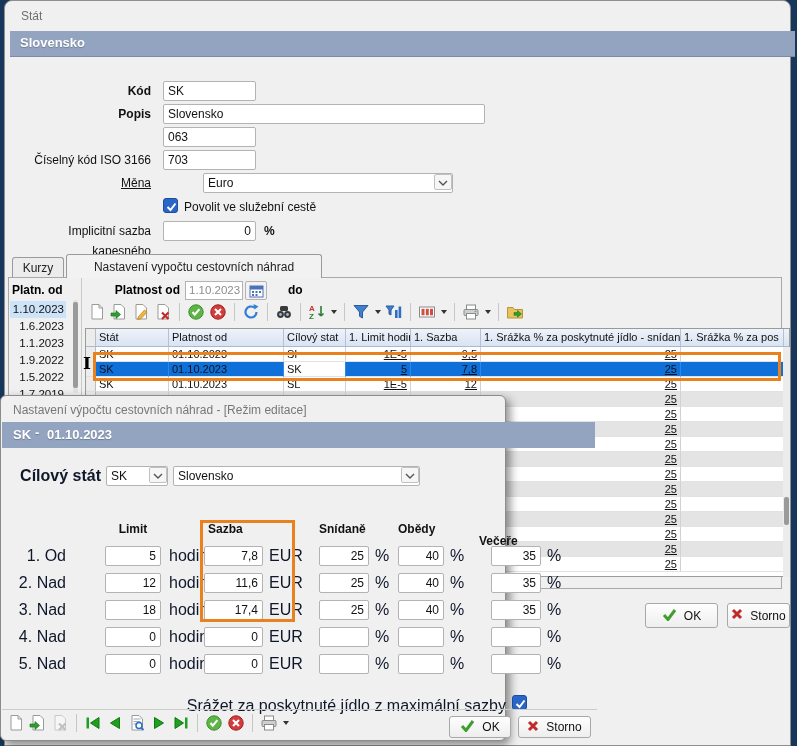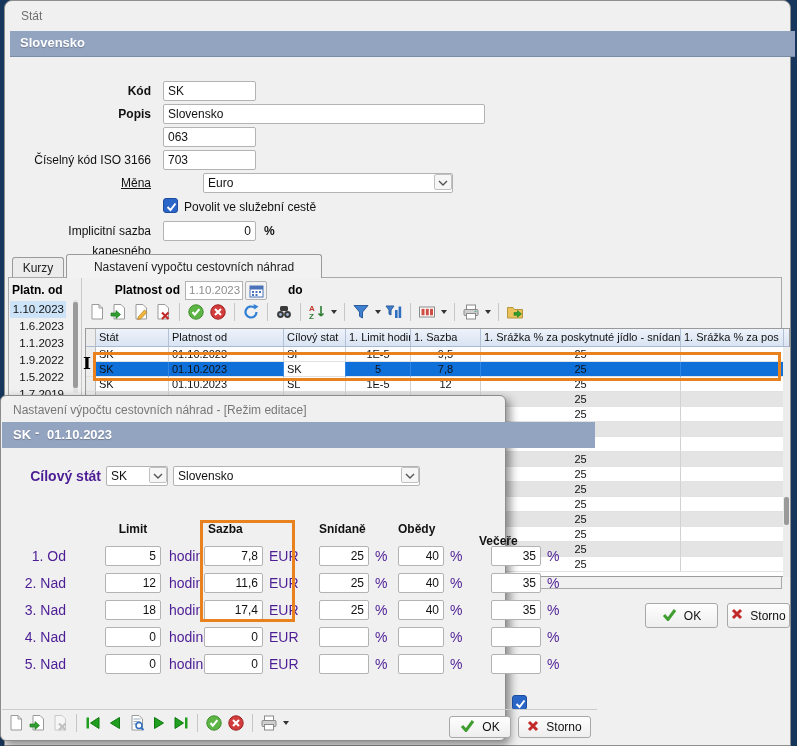--- a/index.html
+++ b/index.html
@@ -61,41 +61,41 @@
 
   
   .grid { position:absolute; left:85px; top:328px; width:705px; height:249px; background:#fff; border:1px solid #9a9a9a; z-index:2; }
   .ghead { display:flex; height:18px; background:linear-gradient(#eef3fb,#d9e3f2); border-bottom:1px solid #a9b9d1; }
   .ghead .gc { font-size:11px; color:#111; line-height:17px; padding:0 3px; border-right:1px solid #b4c2d8; overflow:hidden; white-space:nowrap; }
   .grow { display:flex; height:15px; }
   .grow .gc { font-size:11px; line-height:15px; padding:0 3px; border-right:1px solid #d2d2d2; border-bottom:1px solid #e2e2e2; overflow:hidden; white-space:nowrap; color:#111; }
   .grow.alt { background:#e4e4e4; }
   .grow.sel { background:#0f70d9; }
   .grow.sel .gc { border-right-color:#2f86e4; }
-  .gc.num { text-align:center; }
+  .gc.num { text-align:right;text-decoration:underline; }
   .gc.ind { background:#ececec; border-right:1px solid #bdbdbd; }
   .gc.editor { background:#fff; }
   .vscroll { position:absolute; left:783px; top:347px; width:7px; height:230px; background:#ececec; z-index:3; }
   .vthumb { position:absolute; left:1px; top:150px; width:5px; height:28px; background:#9a9a9a; border-radius:2px; }
 
   
   .ann { position:absolute; border:3px solid #e8821e; background:transparent; }
   .ibeam { position:absolute; left:83px; top:353px; z-index:6; font-family:"DejaVu Serif",serif; font-weight:bold; font-size:17px; color:#000; }
 
   
   .btn { position:absolute; height:25px; background:linear-gradient(#fefefe,#eeeeee); border:1px solid #a8a8a8; border-radius:3px;
          display:flex; align-items:center; justify-content:center; gap:7px; font-size:12px; color:#111; z-index:2; }
 
   
   .dlg { position:absolute; left:0; top:395px; width:506px; height:346px; background:#f0f0f0; border:1px solid #8c8c8c;
          border-radius:6px; box-shadow:4px 4px 10px rgba(0,0,0,.45); z-index:10; }
   .dlg-title { position:absolute; left:12px; top:7px; font-size:12px; color:#777; }
   .dlg-band { position:absolute; left:1px; top:26px; width:593px; height:26px; background:#93a4c1; }
   .dlg-band span { position:absolute; font-size:13px; font-weight:bold; color:#fff; top:5px; text-shadow:0 1px 1px rgba(0,0,0,.25); }
-  .dlabel { position:absolute; font-size:14px; color:#4c1d95; line-height:20px; }
+  .dlabel { position:absolute; font-size:16px; color:#0f172a; line-height:20px; }
   .dhead { position:absolute; font-size:12px; font-weight:bold; color:#111; }
   .din { position:absolute; height:20px; background:#fff; border:1px solid #b3b3b3; border-radius:2px; font-family:"Liberation Sans",sans-serif; font-size:12px; color:#111; padding:0 4px; text-align:right; }
   .dlg-sep-line { position:absolute; left:1px; top:313px; width:595px; height:1px; background:#cbcbcb; }
   .dbtn { position:absolute; height:22px; background:linear-gradient(#fefefe,#eeeeee); border:1px solid #a8a8a8; border-radius:3px;
           display:flex; align-items:center; justify-content:center; gap:7px; font-size:12px; color:#111; }
 </style>
 </head>
 <body>
 
 <div id="root">
@@ -525,20 +525,21 @@
         <input class="din" value="0" style="left: 203px; top: 258px; width: 59px;">
         <div class="dlabel" style="left: 268px; top: 258px;">EUR</div>
         <input class="din" style="left: 318px; top: 258px; width: 50px;">
         <div class="dlabel" style="left: 374px; top: 258px;">%</div>
         <input class="din" style="left: 397px; top: 258px; width: 46px;">
         <div class="dlabel" style="left: 449px; top: 258px;">%</div>
         <input class="din" style="left: 490px; top: 258px; width: 50px;">
         <div class="dlabel" style="left: 546px; top: 258px;">%</div>
       </div>
 
+    <div class="dlabel" style="left:180px;top:300px;width:325px;text-align:right;">Srážet za poskytnuté jídlo z maximální sazby</div>
     <div class="cb" style="left:511px;top:299px;">
       <span><svg width="13" height="13">
             <path d="M2.5 7 L5.5 10 L10.5 3.5" stroke="#fff" stroke-width="2" fill="none"></path>
           </svg></span>
     </div>
 
     <div class="dlg-sep-line"></div>
 
     <div class="tools" style="left:6px;top:318px;">
       <span class="ico"><svg width="18" height="18">

